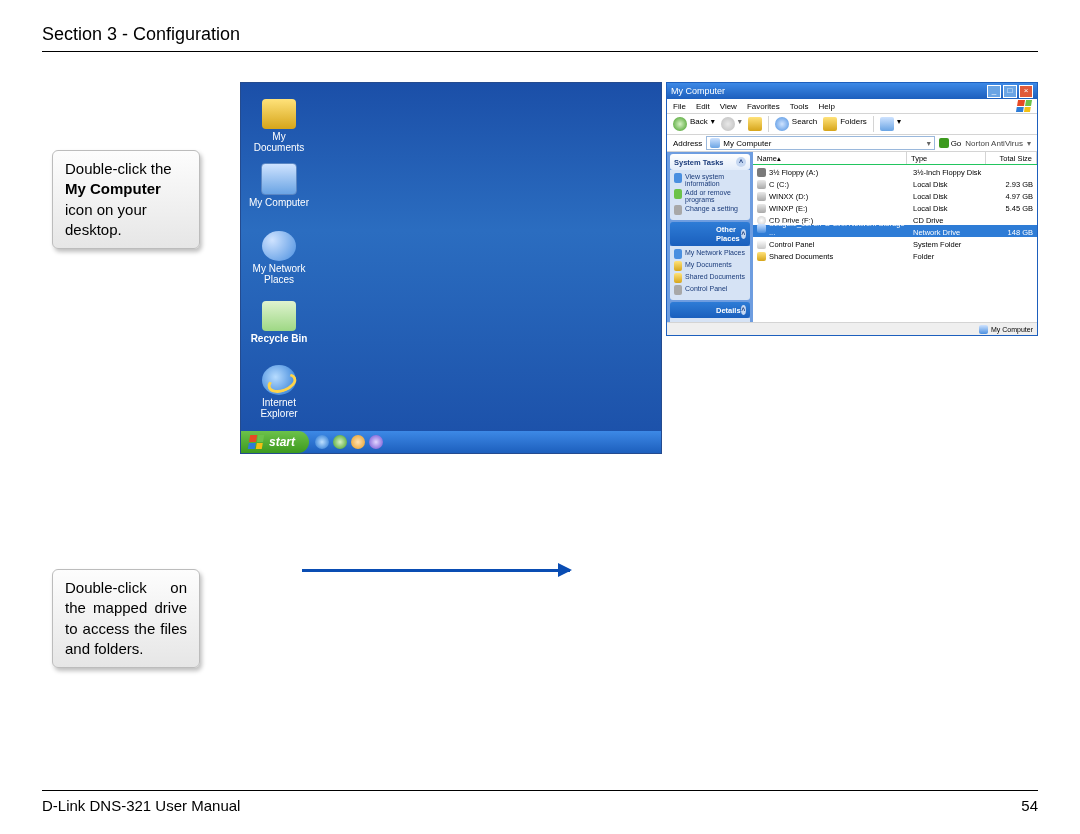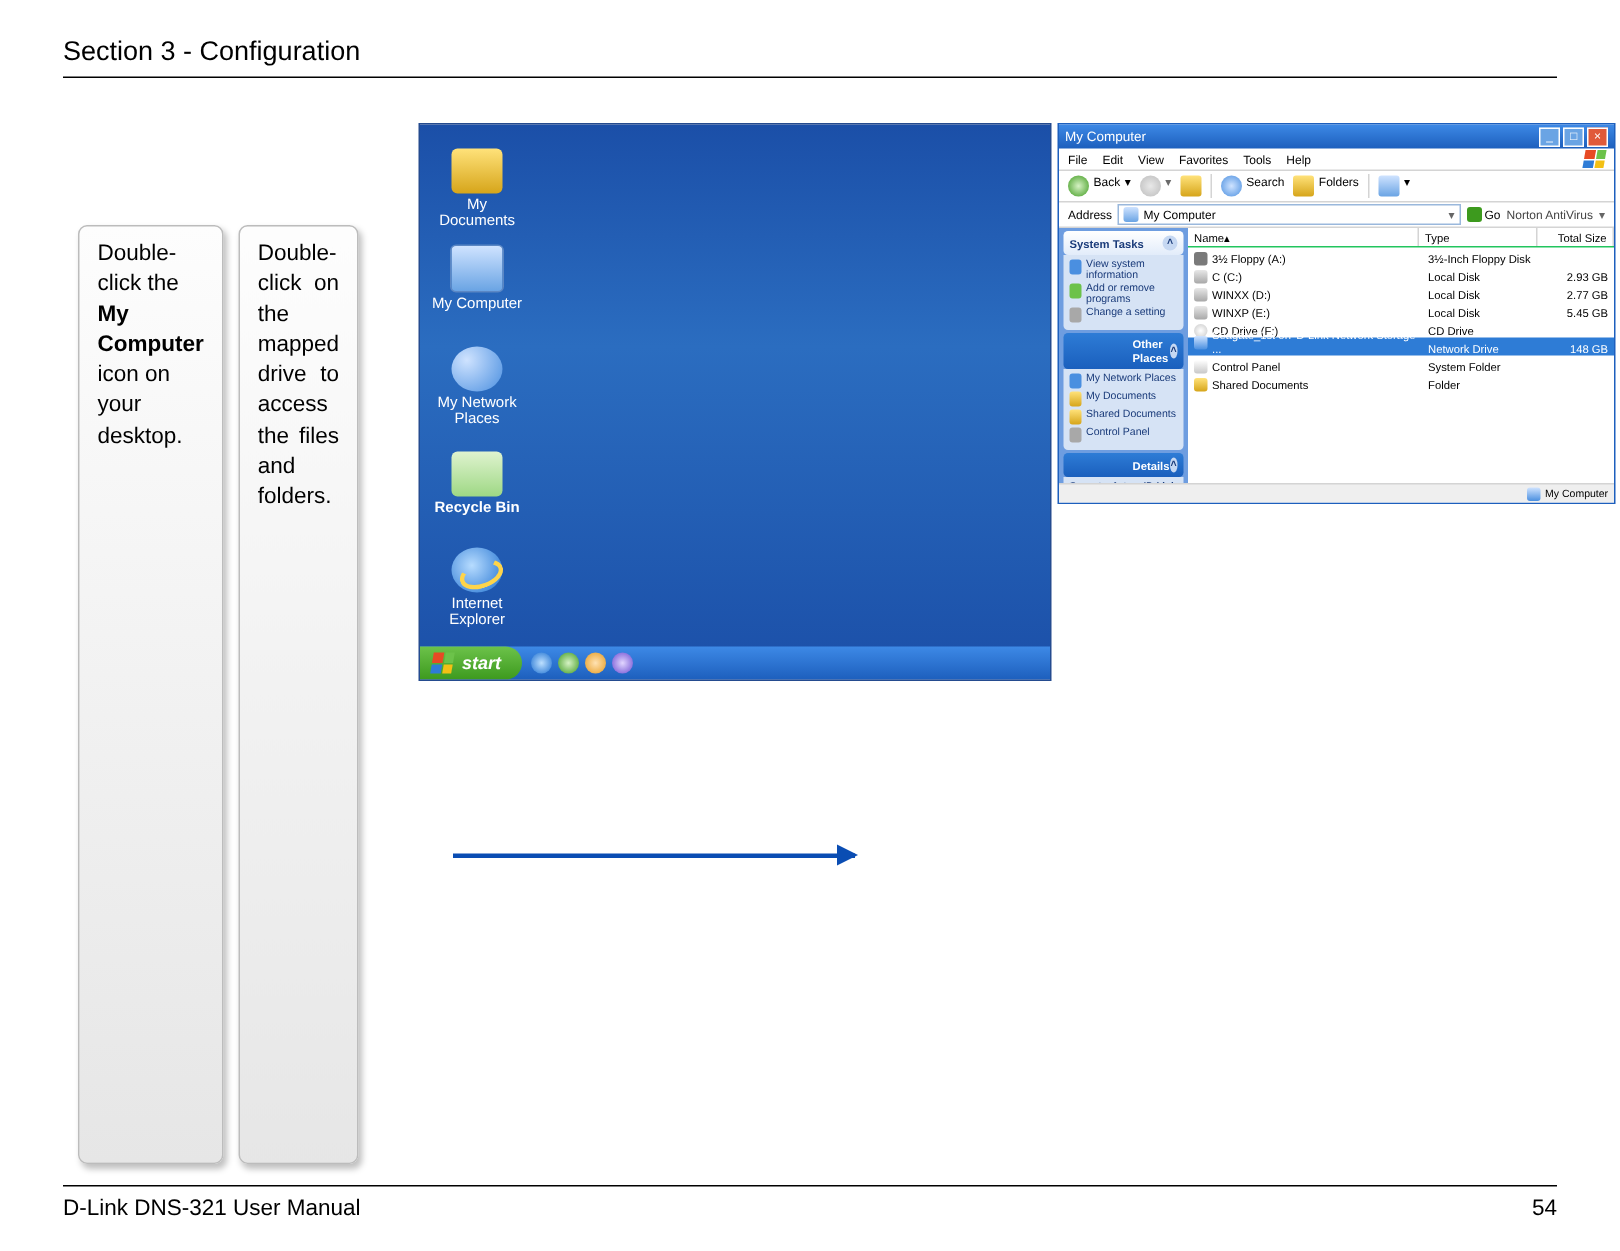--- a/index.html
+++ b/index.html
@@ -27,21 +27,21 @@
     margin-bottom: 30px;
   }
   .content {
     flex: 1;
     display: flex;
     gap: 40px;
   }
   .left-col {
     width: 330px;
     display: flex;
-    flex-direction: row;
+    flex-direction: column;
     position: relative;
     padding-top: 68px;
   }
   .callout {
     background: linear-gradient(#fdfdfd,#e6e6e6);
     border: 1px solid #bcbcbc;
     border-radius: 6px;
     padding: 8px 12px;
     font-size: 15px;
     line-height: 1.35;
@@ -448,21 +448,21 @@
                 </div>
                 <div class="c type">Local Disk</div>
                 <div class="c size">2.93 GB</div>
               </div>
             <div class="fa-row">
                 <div class="c name">
                   <div class="fic disk"></div>
                   <span>WINXX (D:)</span>
                 </div>
                 <div class="c type">Local Disk</div>
-                <div class="c size">2.77 GB</div>
+                <div class="c size">4.97 GB</div>
               </div>
             <div class="fa-row">
                 <div class="c name">
                   <div class="fic disk"></div>
                   <span>WINXP (E:)</span>
                 </div>
                 <div class="c type">Local Disk</div>
                 <div class="c size">5.45 GB</div>
               </div>
             <div class="fa-row">

